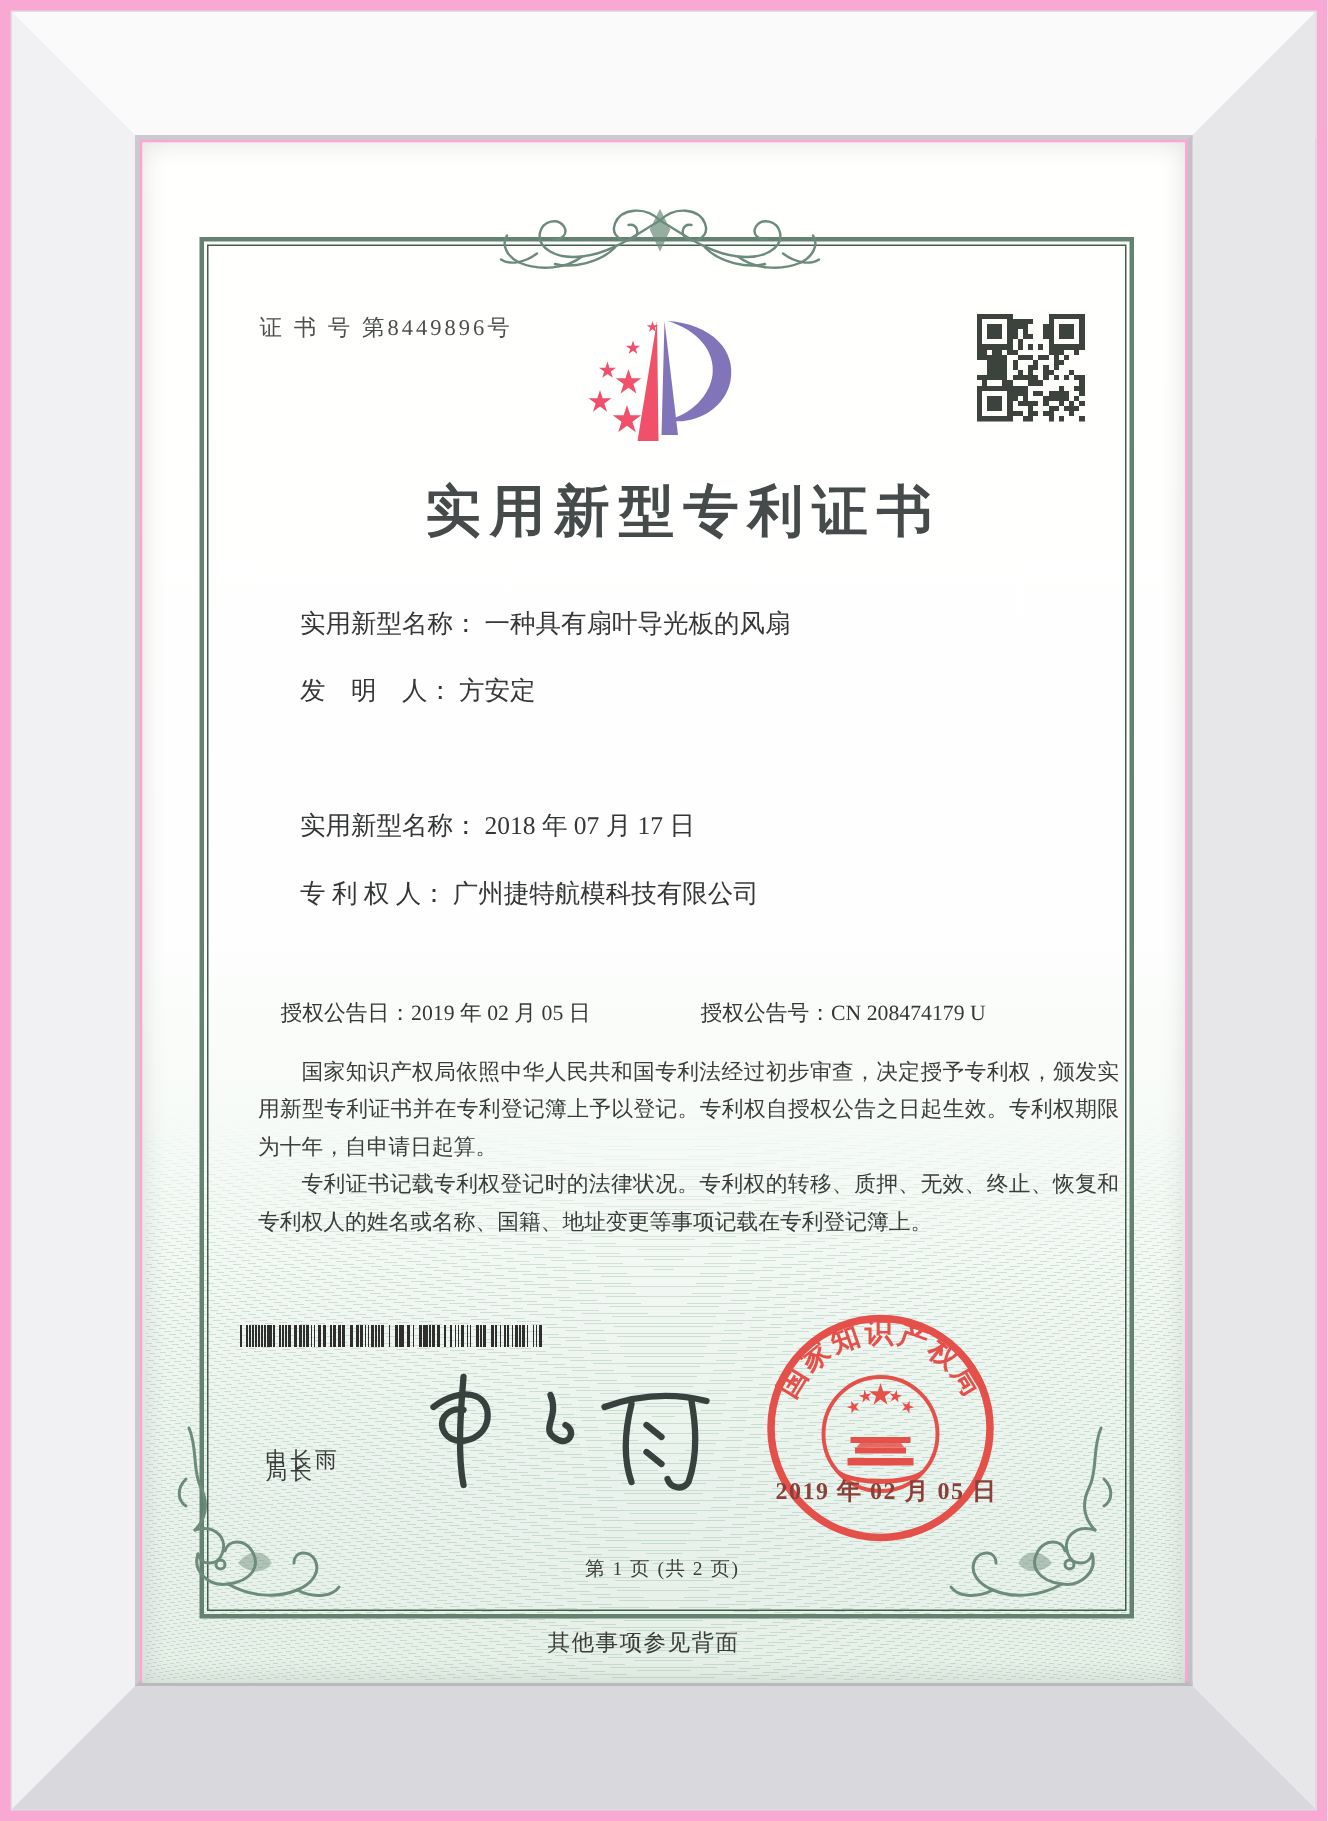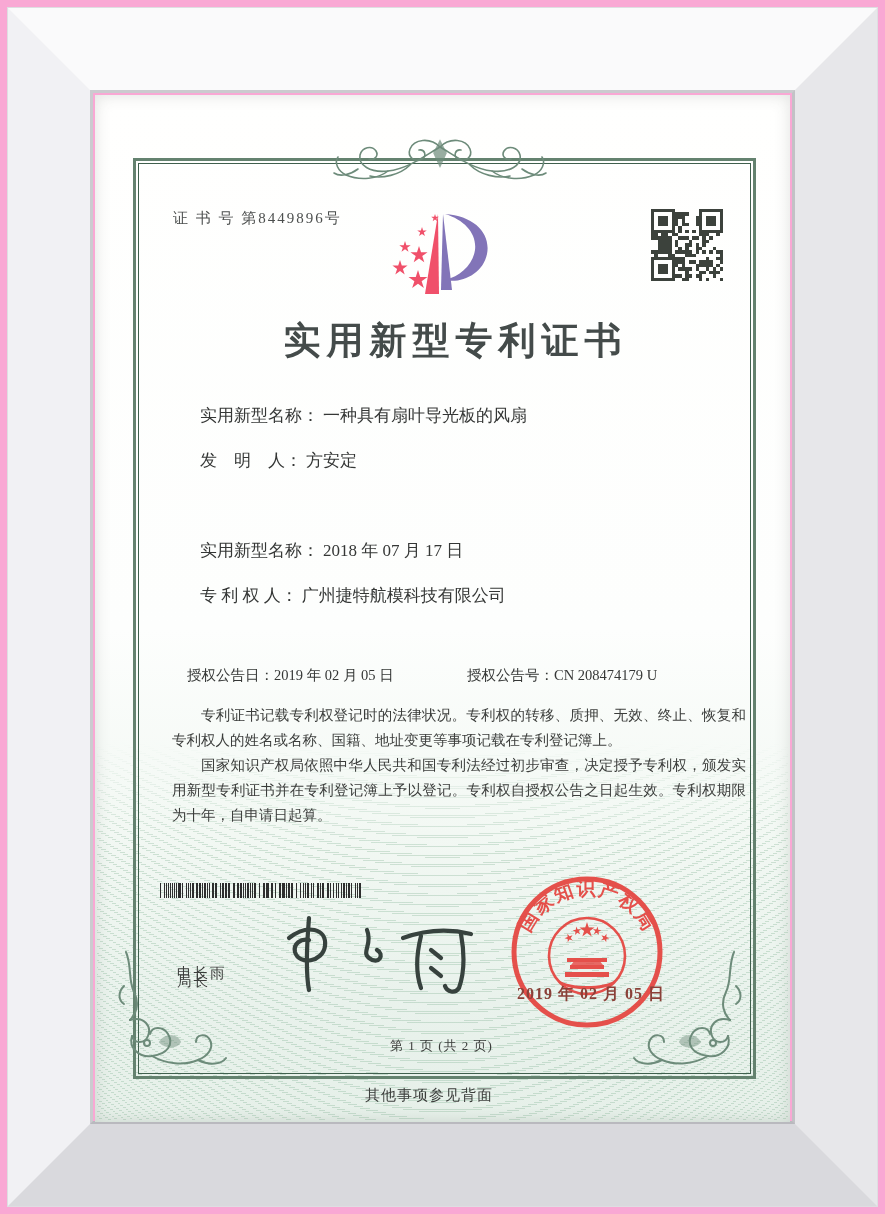--- a/index.html
+++ b/index.html
@@ -367,22 +367,22 @@
   </div>
 
   <div class="abs grant-row" style="top:666px">
     <span>授权公告日：</span><span>2019 年 02 月 05 日</span>
     <span class="grant-no">
       <span>授权公告号：</span><span>CN 208474179 U</span>
     </span>
   </div>
 
   <div class="abs paras">
+    <p>国家知识产权局依照中华人民共和国专利法经过初步审查，决定授予专利权，颁发实用新型专利证书并在专利登记簿上予以登记。专利权自授权公告之日起生效。专利权期限为十年，自申请日起算。</p>
     <p>专利证书记载专利权登记时的法律状况。专利权的转移、质押、无效、终止、恢复和专利权人的姓名或名称、国籍、地址变更等事项记载在专利登记簿上。</p>
-    <p>国家知识产权局依照中华人民共和国专利法经过初步审查，决定授予专利权，颁发实用新型专利证书并在专利登记簿上予以登记。专利权自授权公告之日起生效。专利权期限为十年，自申请日起算。</p>
   </div>
 
   <svg class="abs" id="barcodeSvg" style="left:160px;top:883px;" width="203" height="15" viewBox="0 0 203 15" shape-rendering="crispEdges">
       <rect x="0" y="0" width="1" height="15" fill="#2e2e2e"></rect>
       <rect x="4" y="0" width="1" height="15" fill="#2e2e2e"></rect>
       <rect x="6" y="0" width="1" height="15" fill="#2e2e2e"></rect>
       <rect x="8" y="0" width="1" height="15" fill="#2e2e2e"></rect>
       <rect x="10" y="0" width="1" height="15" fill="#2e2e2e"></rect>
       <rect x="12" y="0" width="1" height="15" fill="#2e2e2e"></rect>
       <rect x="14" y="0" width="1" height="15" fill="#2e2e2e"></rect>

